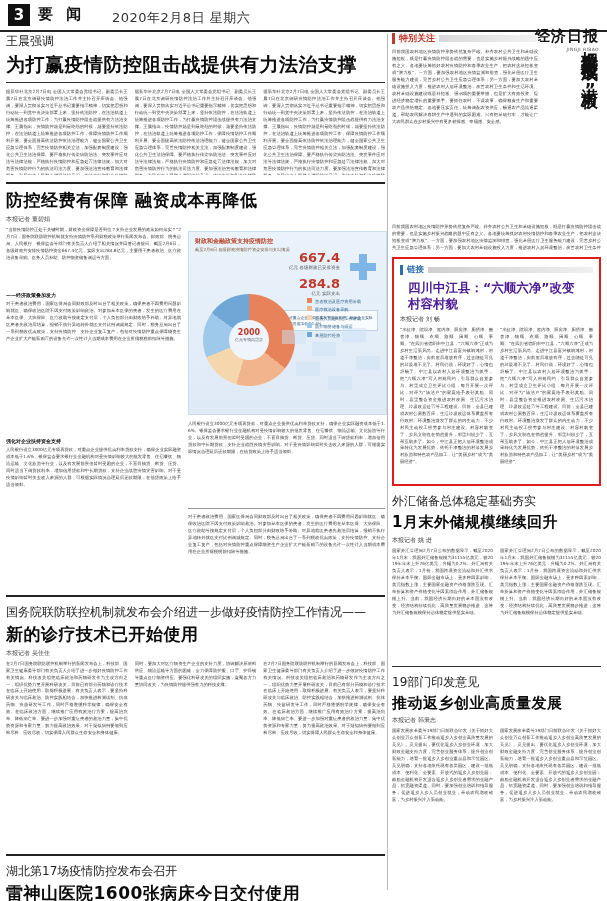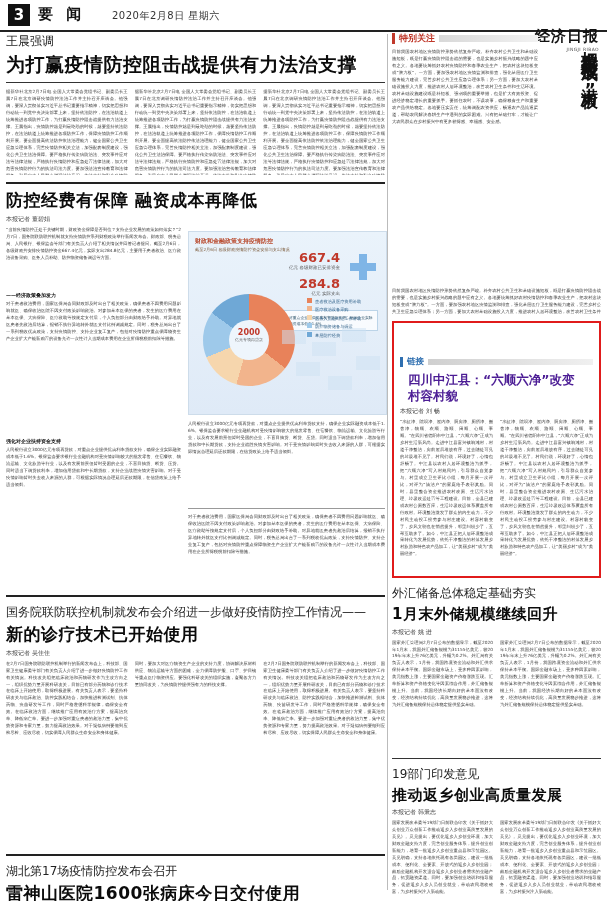--- a/index.html
+++ b/index.html
@@ -3,21 +3,21 @@
 <meta charset="utf-8">
 <style>
   html,body{margin:0;padding:0;background:#ffffff;}
   body{width:607px;height:901px;font-family:"DejaVu Sans","Liberation Sans",sans-serif;color:#1a1a1a;}
   #page{position:relative;width:607px;height:901px;overflow:hidden;background:#fff;}
 
   
   .masthead{position:absolute;left:0;top:0;width:607px;height:30px;border-bottom:2px solid #222;}
   .pagenum{position:absolute;left:8px;top:4px;width:22px;height:22px;background:#111;color:#fff;font-size:15px;font-weight:bold;text-align:center;line-height:22px;}
   .sect{position:absolute;left:38px;top:5px;font-size:15px;font-weight:bold;letter-spacing:4px;color:#111;font-family:"DejaVu Sans",sans-serif;}
-  .dateline{position:absolute;left:112px;top:9px;font-size:10px;color:#333;letter-spacing:.5px;}
+  .dateline{position:absolute;left:112px;top:9px;font-size:13px;color:#333;letter-spacing:.5px;}
   .logo{position:absolute;right:8px;top:2px;text-align:right;margin-top:25px;}
   .logo .lg{font-size:15px;font-weight:bold;letter-spacing:1px;color:#111;font-family:"DejaVu Serif",serif;}
   .logo .lgsub{font-size:4.5px;color:#555;letter-spacing:.4px;margin-top:1px;}
 
   
   .colwrap{position:absolute;left:0;top:32px;width:607px;height:866px;}
   .leftcol{position:absolute;left:6px;top:0;width:379px;height:862px;}
   .rightcol{position:absolute;left:392px;top:0;width:209px;height:862px;}
   .vrule{position:absolute;left:387px;top:2px;width:1px;height:856px;background:#bbb;}
 
@@ -66,21 +66,21 @@
   .flagbar{width:3px;height:11px;background:#c0392b;}
   .flagtxt{font-size:9px;font-weight:bold;color:#c0392b;}
   .flagfill{flex:1;height:7px;background:linear-gradient(90deg,#d8d8d8,#f2f2f2);}
 
   .vtitle{position:absolute;right:2px;top:6px;width:56px;
      writing-mode:vertical-rl;text-orientation:upright;
      font-size:17px;font-weight:bold;line-height:1.12;color:#111;letter-spacing:2px;
      font-family:"DejaVu Sans",sans-serif;height:250px;}
 
   .redbox{border:2px solid #e01b1b;padding:5px 6px 7px;margin:5px 0 6px;}
-  .linkflag{display:flex;align-items:center;gap:4px;margin-bottom:4px;margin-top:28px;}
+  .linkflag{display:flex;align-items:center;gap:4px;margin-bottom:4px;}
   .linkflag .bar{width:3px;height:10px;background:#2f6fb0;}
   .linkflag .t{font-size:8.5px;font-weight:bold;color:#2f6fb0;}
   .linkflag .f{flex:1;height:6px;background:linear-gradient(90deg,#cfcfcf,#f0f0f0);}
   .rbhead{font-size:12.5px;font-weight:bold;color:#4c1d95;line-height:1.25;margin:2px 8px 3px;}
 </style>
 </head>
 <body>
 
 <div id="page">
 
@@ -185,21 +185,21 @@
       <div>
         <div class="kicker">湖北第17场疫情防控发布会召开</div>
         <div class="headline h2">雷神山医院1600张病床今日交付使用</div>
         <div class="byline">本报记者 柳 洁</div>
 
       </div>
     </div>
 
     <div class="rightcol">
 
-      <div style="position:relative;height:256px">
+      <div style="position:relative;height:192px">
         <div style="position:absolute;left:0;top:0;width:146px">
           <div class="flagline">
             <div class="flagbar"></div>
             <div class="flagtxt">特别关注</div>
             <div class="flagfill"></div>
           </div>
           <div class="tx" style="height:236px">目前我国农村地区疫情防控形势依然复杂严峻。补齐农村公共卫生和基础设施短板，既是打赢疫情防控阻击战的需要，也是实施乡村振兴战略的题中应有之义。各地要统筹抓好农村疫情防控和春季农业生产，把农村这块短板变成“潜力板”。一方面，要加强农村地区疫情监测和排查，强化基层医疗卫生服务能力建设，完善乡村公共卫生应急管理体系；另一方面，要加大农村基础设施投入力度，推进农村人居环境整治，改善农村卫生条件和生活环境。农村基础设施建设既是补短板、强弱项的重要举措，也是扩大有效投资、促进经济稳定增长的重要抓手。要抓住农时，不误农事，确保粮食生产和重要农产品供给稳定。各地要压实责任，统筹调配农资供应，畅通农产品流通渠道，帮助农民解决春耕生产中遇到的实际困难。只有把基础打牢，才能让广大农民群众在乡村振兴中有更多获得感、幸福感、安全感。</div>
         </div>
         <div class="vtitle">把农村短板变成“潜力板”</div>
       </div>

